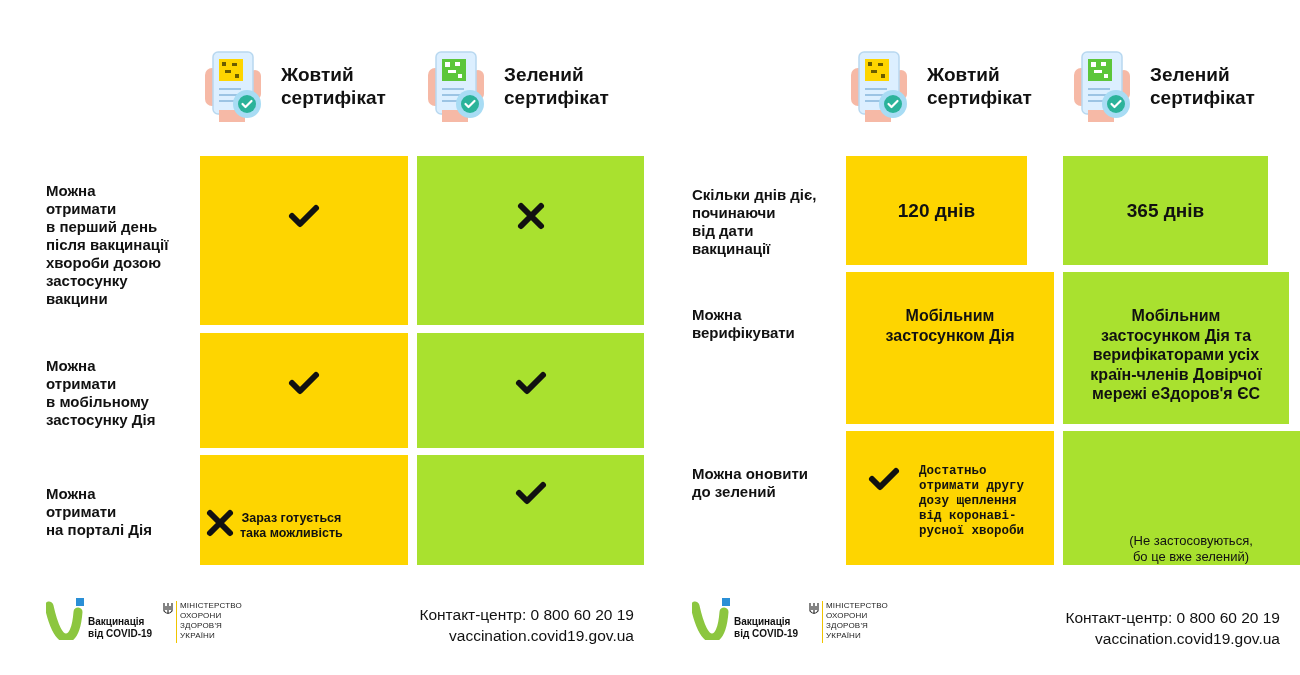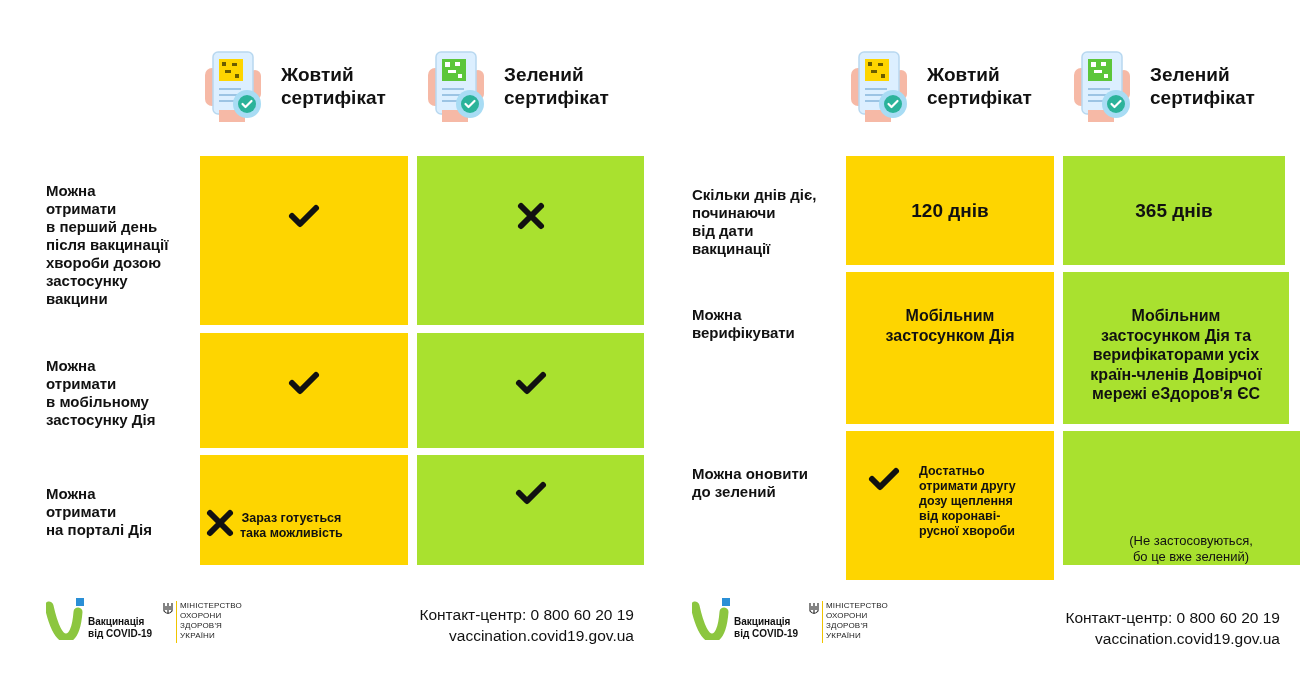--- a/index.html
+++ b/index.html
@@ -214,24 +214,24 @@
       <div>сертифікат</div>
     </div>
   </div>
 
   <div class="rowlabel" style="left:692px; top:186px;">
     <div>Скільки днів діє,</div>
     <div>починаючи</div>
     <div>від дати</div>
     <div>вакцинації</div>
   </div>
-  <div class="cell yellow" style="left:846px; top:156px; width:208px; height:109px; align-items:flex-start; padding-top:44px;">
+  <div class="cell yellow" style="left:846px; top:156px; width:181px; height:109px; align-items:flex-start; padding-top:44px;">
     <span class="bigtext">120 днів</span>
   </div>
-  <div class="cell green" style="left:1063px; top:156px; width:222px; height:109px; align-items:flex-start; padding-top:44px;">
+  <div class="cell green" style="left:1063px; top:156px; width:205px; height:109px; align-items:flex-start; padding-top:44px;">
     <span class="bigtext">365 днів</span>
   </div>
 
   <div class="rowlabel" style="left:692px; top:306px;">
     <div>Можна</div>
     <div>верифікувати</div>
   </div>
   <div class="cell yellow" style="left:846px; top:272px; width:208px; height:152px; align-items:flex-start; padding-top:34px;">
     <div class="medtext">
       <div>Мобільним</div>
@@ -245,21 +245,21 @@
       <div>верифікаторами усіх</div>
       <div>країн-членів Довірчої</div>
       <div>мережі еЗдоров'я ЄС</div>
     </div>
   </div>
 
   <div class="rowlabel" style="left:692px; top:465px;">
     <div>Можна оновити</div>
     <div>до зелений</div>
   </div>
-  <div class="cell yellow" style="left:846px; top:431px; width:208px; height:149px; justify-content:flex-start; align-items:flex-start; padding-top:30px; padding-left:18px; text-align:left;">
+  <div class="cell yellow" style="left:846px; top:431px; width:208px; height:134px; justify-content:flex-start; align-items:flex-start; padding-top:30px; padding-left:18px; text-align:left;font-family:Liberation Mono, monospace;">
     <svg class="mark" viewBox="0 0 40 40" style="margin-top:-2px;">
         <path d="M8 20 L16 28 L32 12" stroke="#111" stroke-width="6" fill="none" stroke-linecap="round" stroke-linejoin="round"></path>
       </svg>
     <div class="celltext" style="margin-left:15px; margin-top:3px;">
       <div>Достатньо</div>
       <div>отримати другу</div>
       <div>дозу щеплення</div>
       <div>від коронаві-</div>
       <div>русної хвороби</div>
     </div>

